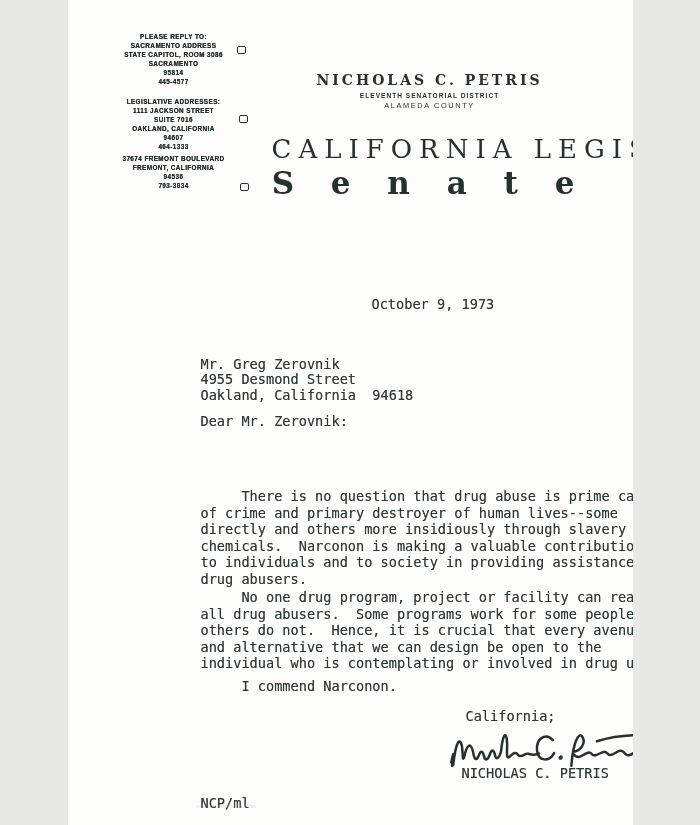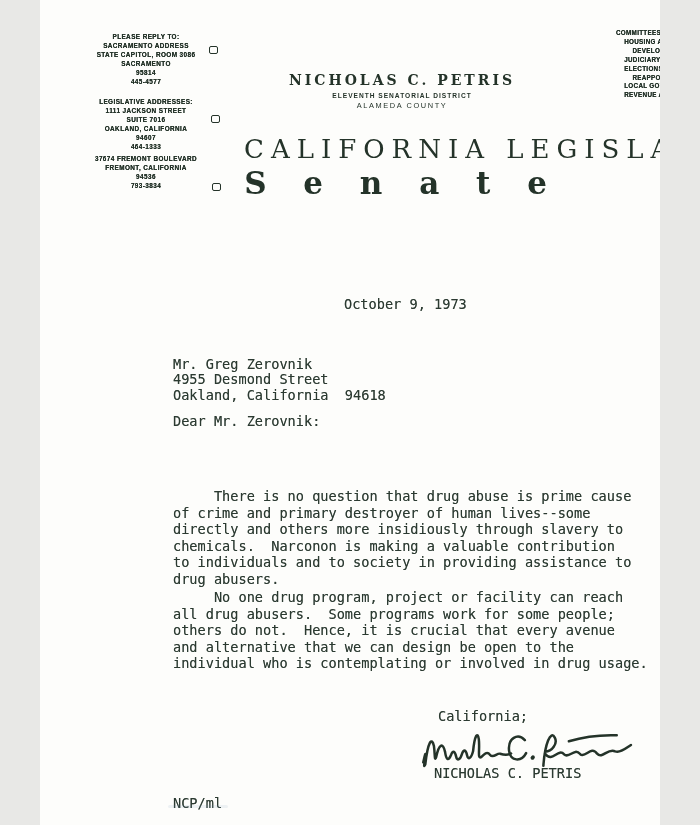--- a/index.html
+++ b/index.html
@@ -3,21 +3,21 @@
 <meta charset="utf-8">
 <style>
   :root{
     --ink:#243329;
     --ink-soft:#2b3a31;
     --bg:#fdfdfb;
   }
   *{margin:0;padding:0;box-sizing:border-box;}
   body{background:#e8e8e6;font-family:"DejaVu Sans Mono",monospace;}
   .page{
-    position:relative;width:620px;height:825px;margin:0 auto;
+    position:relative;width:565px;height:825px;margin:0 auto;
     background:var(--bg);overflow:hidden;color:var(--ink);
   }
   
   .lh-block{
     position:absolute;
     font-family:"Liberation Sans",sans-serif;
     font-weight:bold;
     font-size:6.4px;line-height:9px;letter-spacing:0.4px;
     color:var(--ink);
     white-space:pre;text-align:center;
@@ -147,20 +147,21 @@
 of crime and primary destroyer of human lives--some
 directly and others more insidiously through slavery to
 chemicals.  Narconon is making a valuable contribution
 to individuals and to society in providing assistance to
 drug abusers.</div>
   <div class="tw para3">     No one drug program, project or facility can reach
 all drug abusers.  Some programs work for some people;
 others do not.  Hence, it is crucial that every avenue
 and alternative that we can design be open to the
 individual who is contemplating or involved in drug usage.</div>
+  <div class="tw para4">     I commend Narconon.</div>
   <div class="tw closing">California;</div>
 
   <div class="signature">
     <svg viewBox="0 0 230 52">
       <g fill="none" stroke="var(--ink)" stroke-width="2.5" stroke-linecap="round" stroke-linejoin="round">
         <path d="M4,38 C6,30 7,26 6,34 C5,40 4,44 6,40
                  C9,18 13,12 15,22 C16,30 15,38 17,33
                  C20,20 24,18 26,28 C27,36 29,38 32,31
                  C34,26 36,28 37,33 C38,38 41,36 43,30
                  C45,25 47,27 48,32 C49,37 52,35 54,28

